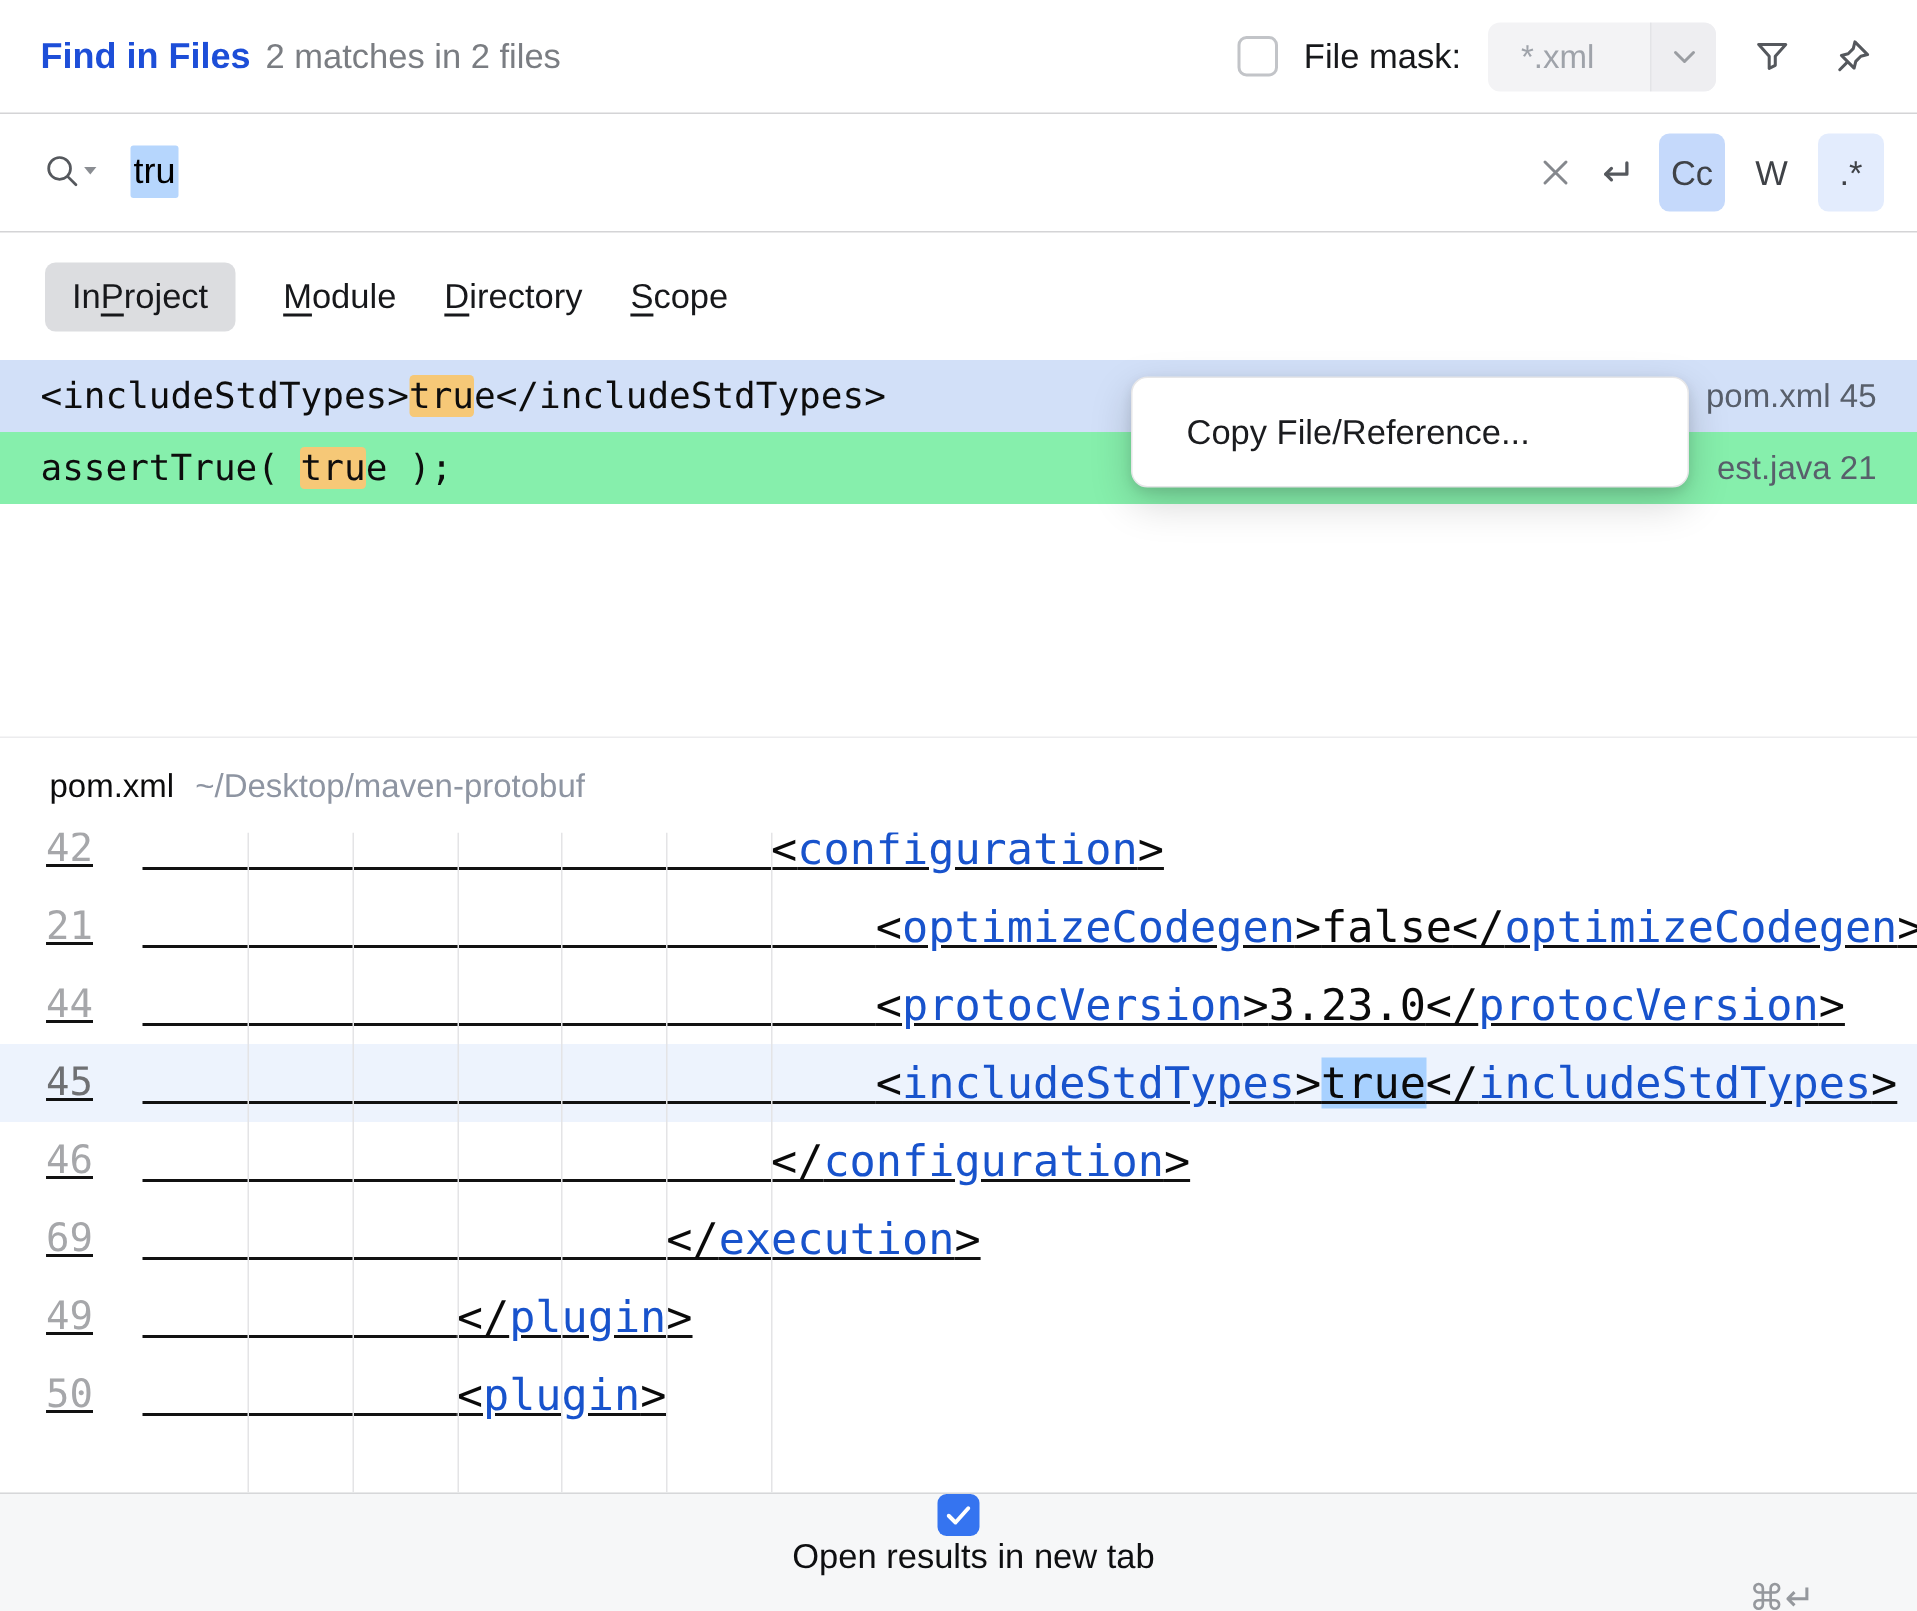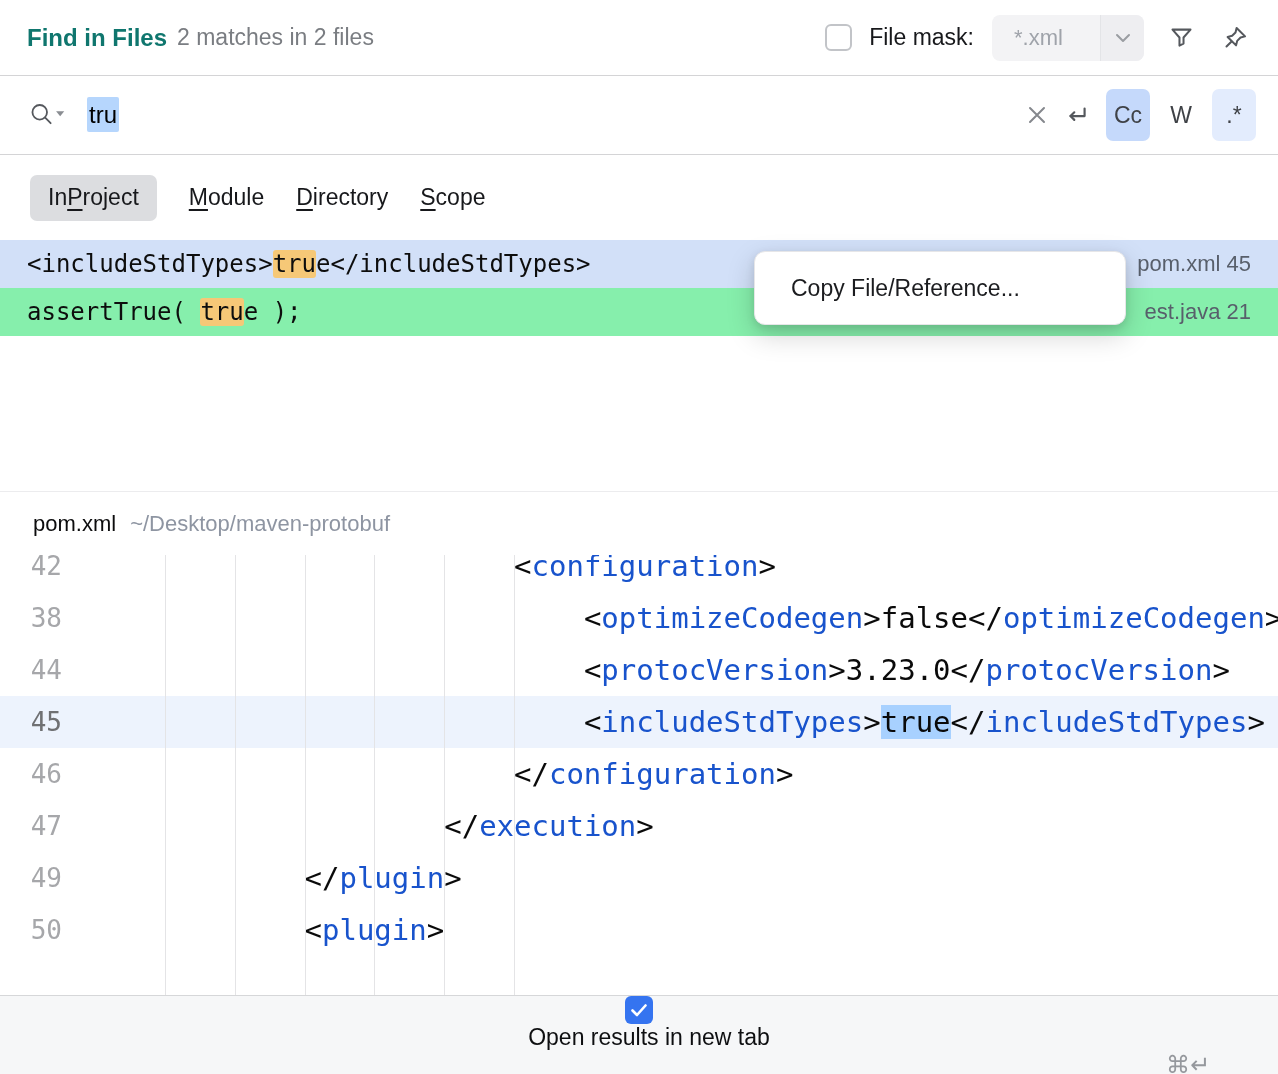--- a/index.html
+++ b/index.html
@@ -4,21 +4,21 @@
 <style>
   * { margin:0; padding:0; box-sizing:border-box; }
   body { background:#ffffff; }
   .app { position:relative; width:1278px; height:1074px; background:#fff; overflow:hidden;
          font-family:"Liberation Sans", sans-serif; color:#111; }
 
   
   .top { position:absolute; top:0; left:0; width:100%; height:76px;
          border-bottom:1px solid #d4d4d6; display:flex; align-items:center;
          padding:0 22px 0 27px; }
-  .title { font-size:24px; font-weight:700; color:#0f766e; }
+  .title { font-size:24px; font-weight:700; color:#1d4ed8; }
   .summary { margin-left:10px; font-size:23px; color:#7a7d82; }
   .top-spacer { flex:1; }
   .cbx { width:27px; height:27px; border:2px solid #c2c4c8; border-radius:6px; background:#fff; flex:none; }
   .fm-label { font-size:23px; color:#17181b; margin:0 18px 0 17px; }
   .combo { width:152px; height:46px; background:#f3f3f5; border-radius:8px; display:flex;
            align-items:center; overflow:hidden; flex:none; }
   .combo-text { flex:1; padding-left:22px; font-size:22px; color:#9fa3aa; }
   .combo-arrow { width:44px; height:100%; display:flex; align-items:center; justify-content:center;
                  border-left:1px solid #e3e4e7; background:#eeeef1; }
   .icon-btn { width:42px; height:42px; display:flex; align-items:center; justify-content:center;
@@ -63,21 +63,21 @@
                font-size:23px; color:#1b1c1f; border-radius:8px; }
 
   
   .preview-head { position:absolute; top:491px; left:0; width:100%; height:64px;
                   display:flex; align-items:center; padding:0 33px; border-top:1px solid #ececee; }
   .pv-name { font-size:22px; color:#0c0c0d; }
   .pv-path { margin-left:14px; font-size:22px; color:#8e95a2; }
 
   .editor { position:absolute; top:555px; left:0; width:100%; height:440px; overflow:hidden;
             font-family:"DejaVu Sans Mono", monospace; font-size:29px; }
-  .code-body { margin-top:-15px; }
+  .code-body { margin-top:-15px;text-decoration:underline; }
   .code-line { display:flex; height:52px; line-height:52px; white-space:pre; }
   .code-line.current { background:#edf3fd; }
   .gutter { width:80px; flex:none; text-align:right; padding-right:18px; color:#a6a7aa; font-size:26px; }
   .current .gutter { color:#6f7073;padding-left:29px; }
   .lc { flex:none; padding-left:15px; }
   .t-br { color:#0a0a0a; }
   .t-tag { color:#1853cc; }
   .t-val { color:#0a0a0a; }
   .code-sel { background:#a8d1ff; }
   .guides { position:absolute; left:95px; top:0; bottom:0; pointer-events:none; }
@@ -176,25 +176,25 @@
     </div>
 
   <div class="preview-head">
     <span class="pv-name">pom.xml</span>
     <span class="pv-path">~/Desktop/maven-protobuf</span>
   </div>
 
   <div class="editor">
     <div class="code-body">
         <div class="code-line"><span class="gutter">42</span><span class="lc">                        <span class="t-br">&lt;</span><span class="t-tag">configuration</span><span class="t-br">&gt;</span></span></div>
-        <div class="code-line"><span class="gutter">38</span><span class="lc">                            <span class="t-br">&lt;</span><span class="t-tag">optimizeCodegen</span><span class="t-br">&gt;</span><span class="t-val">false</span><span class="t-br">&lt;/</span><span class="t-tag">optimizeCodegen</span><span class="t-br">&gt;</span></span></div>
+        <div class="code-line"><span class="gutter">21</span><span class="lc">                            <span class="t-br">&lt;</span><span class="t-tag">optimizeCodegen</span><span class="t-br">&gt;</span><span class="t-val">false</span><span class="t-br">&lt;/</span><span class="t-tag">optimizeCodegen</span><span class="t-br">&gt;</span></span></div>
         <div class="code-line"><span class="gutter">44</span><span class="lc">                            <span class="t-br">&lt;</span><span class="t-tag">protocVersion</span><span class="t-br">&gt;</span><span class="t-val">3.23.0</span><span class="t-br">&lt;/</span><span class="t-tag">protocVersion</span><span class="t-br">&gt;</span></span></div>
         <div class="code-line current"><span class="gutter">45</span><span class="lc">                            <span class="t-br">&lt;</span><span class="t-tag">includeStdTypes</span><span class="t-br">&gt;</span><span class="t-val code-sel">true</span><span class="t-br">&lt;/</span><span class="t-tag">includeStdTypes</span><span class="t-br">&gt;</span></span></div>
         <div class="code-line"><span class="gutter">46</span><span class="lc">                        <span class="t-br">&lt;/</span><span class="t-tag">configuration</span><span class="t-br">&gt;</span></span></div>
-        <div class="code-line"><span class="gutter">47</span><span class="lc">                    <span class="t-br">&lt;/</span><span class="t-tag">execution</span><span class="t-br">&gt;</span></span></div>
+        <div class="code-line"><span class="gutter">69</span><span class="lc">                    <span class="t-br">&lt;/</span><span class="t-tag">execution</span><span class="t-br">&gt;</span></span></div>
         <div class="code-line"><span class="gutter">49</span><span class="lc">            <span class="t-br">&lt;/</span><span class="t-tag">plugin</span><span class="t-br">&gt;</span></span></div>
         <div class="code-line"><span class="gutter">50</span><span class="lc">            <span class="t-br">&lt;</span><span class="t-tag">plugin</span><span class="t-br">&gt;</span></span></div>
       </div>
     <div class="guides">
         <div class="guide" style="left: 4ch;"></div>
         <div class="guide" style="left: 8ch;"></div>
         <div class="guide" style="left: 12ch;"></div>
         <div class="guide" style="left: 16ch;"></div>
         <div class="guide" style="left: 20ch;"></div>
         <div class="guide" style="left: 24ch;"></div>

